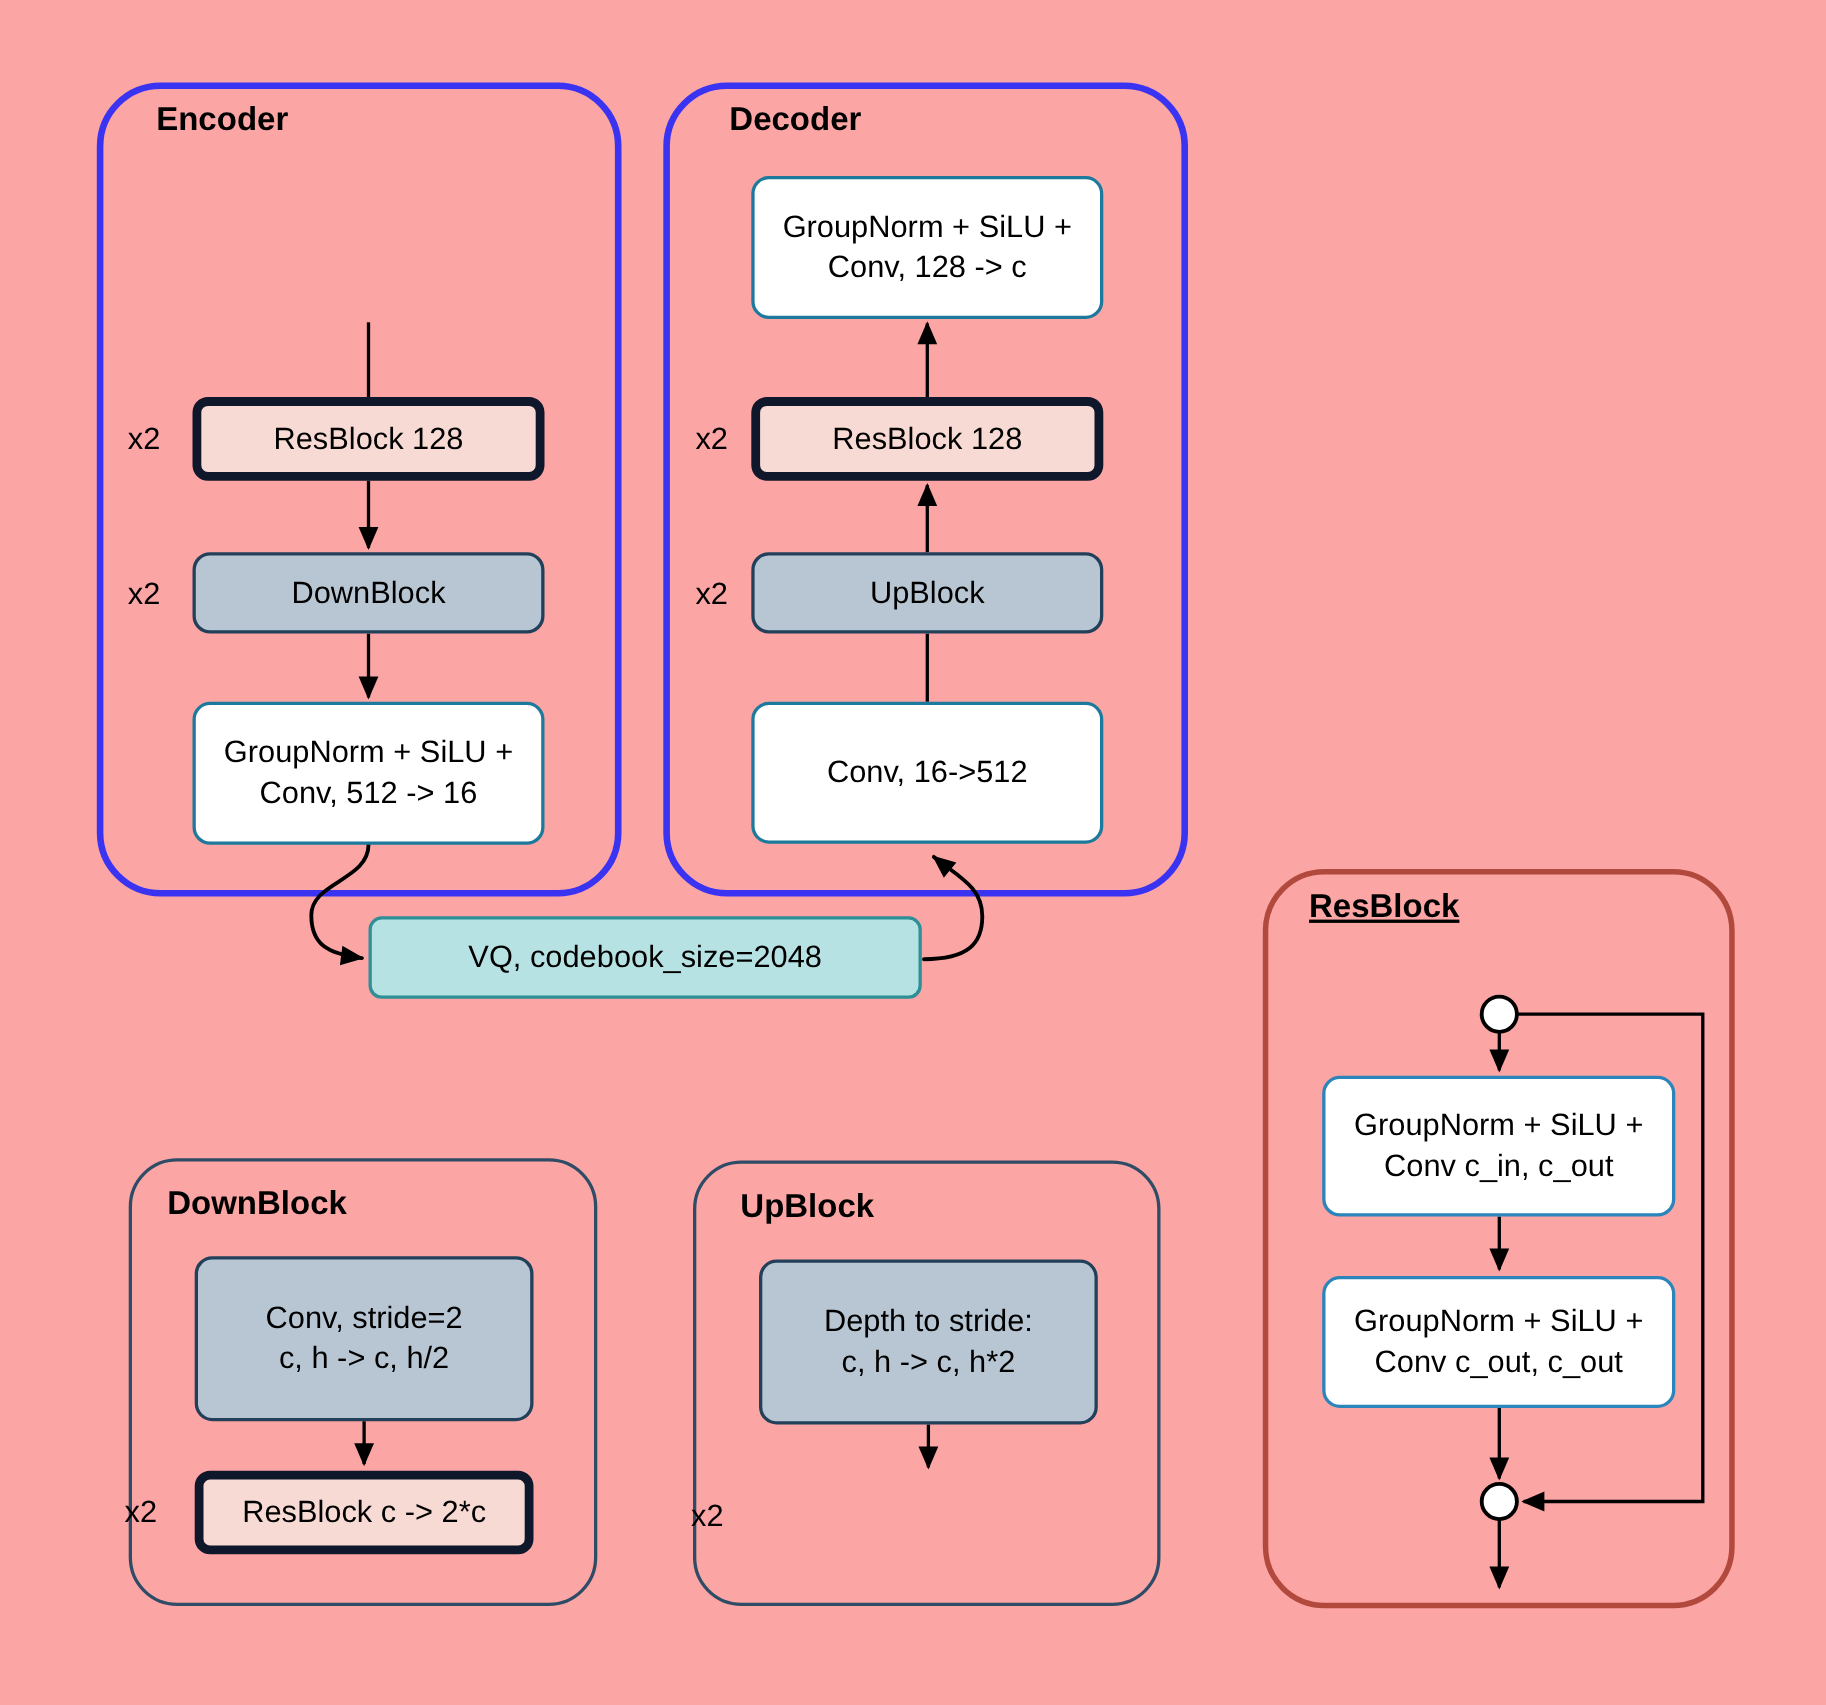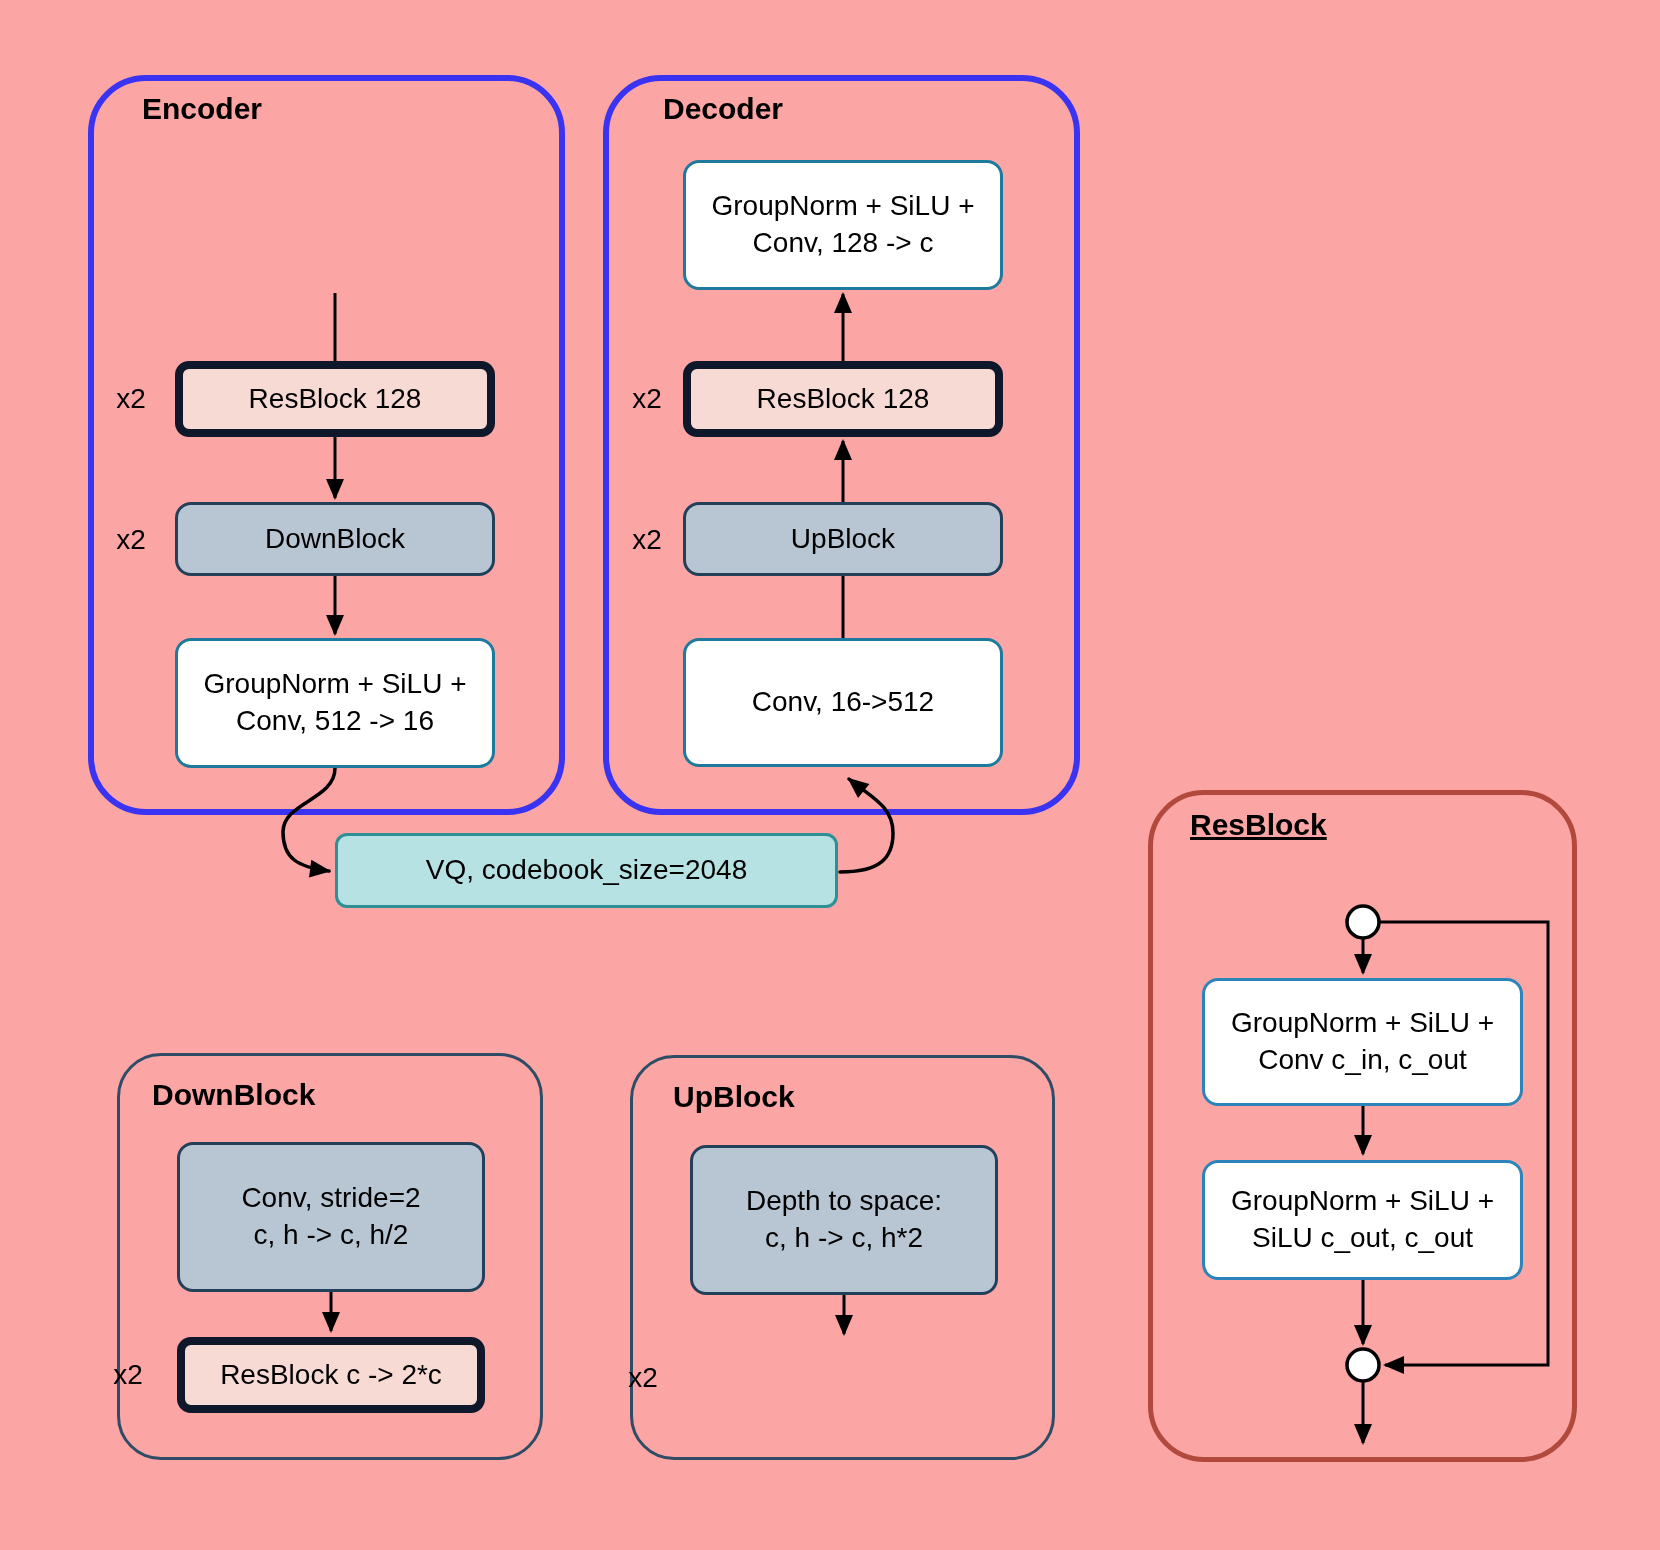--- a/index.html
+++ b/index.html
@@ -127,32 +127,32 @@
 
   <div class="mult" style="left:96px;top:1359px;width:64px;height:32px;">x2</div>
   <div class="box box-pink" style="left:177px;top:1337px;width:308px;height:76px;">
     <span>ResBlock c -&gt; 2*c</span>
   </div>
 
   <div class="panel panel-navy" style="left:630px;top:1055px;width:425px;height:405px;"></div>
   <div class="ptitle" style="left:673px;top:1080px;">UpBlock</div>
 
   <div class="box box-slate" style="left:690px;top:1145px;width:308px;height:150px;">
-    <span>Depth to space:</span>
+    <span>Depth to stride:</span>
     <span>c, h -&gt; c, h*2</span>
   </div>
 
   <div class="mult" style="left:611px;top:1362px;width:64px;height:32px;">x2</div>
 
   <div class="panel panel-brick" style="left:1148px;top:790px;width:429px;height:672px;"></div>
   <div class="ptitle" style="left:1190px;top:808px;text-decoration:underline;">ResBlock</div>
 
   <div class="box box-blue2" style="left:1202px;top:978px;width:321px;height:128px;">
     <span>GroupNorm + SiLU +</span>
     <span>Conv c_in, c_out</span>
   </div>
 
   <div class="box box-blue2" style="left:1202px;top:1160px;width:321px;height:120px;">
     <span>GroupNorm + SiLU +</span>
-    <span>SiLU c_out, c_out</span>
+    <span>Conv c_out, c_out</span>
   </div>
 
 </div>
 
 </body></html>

